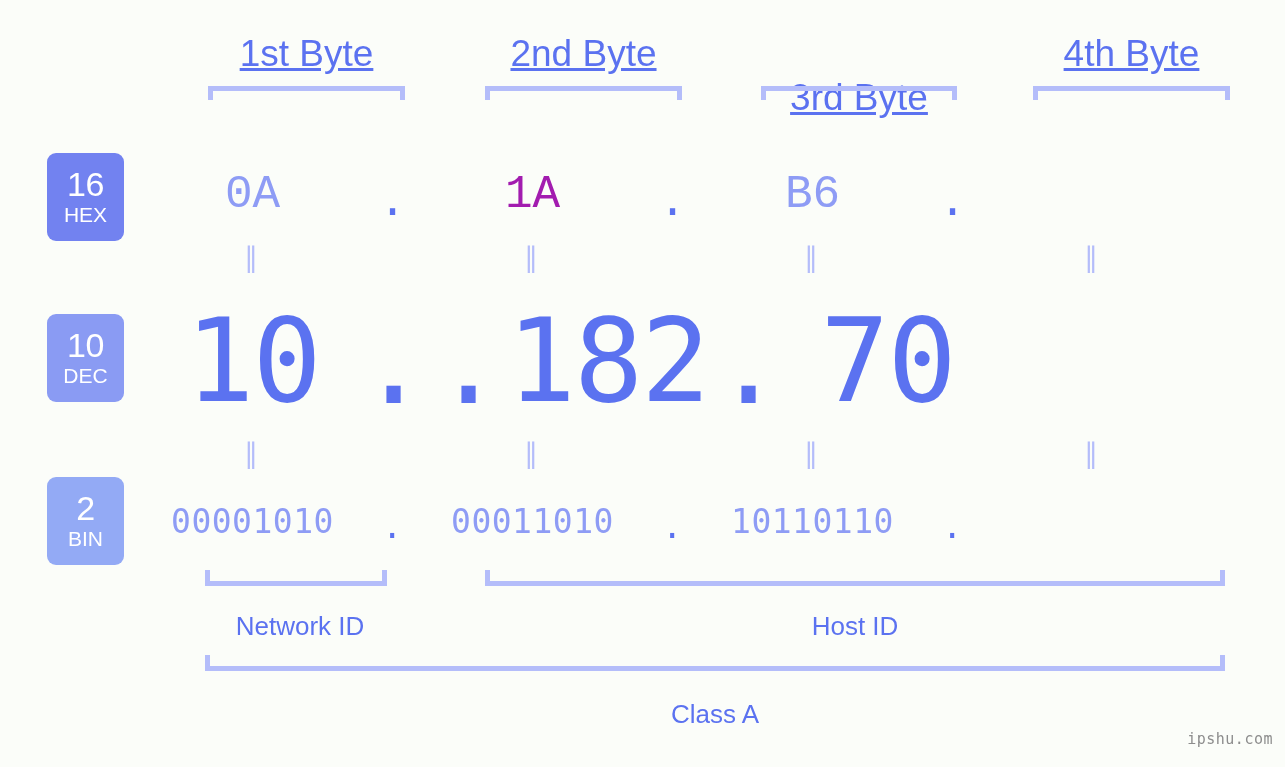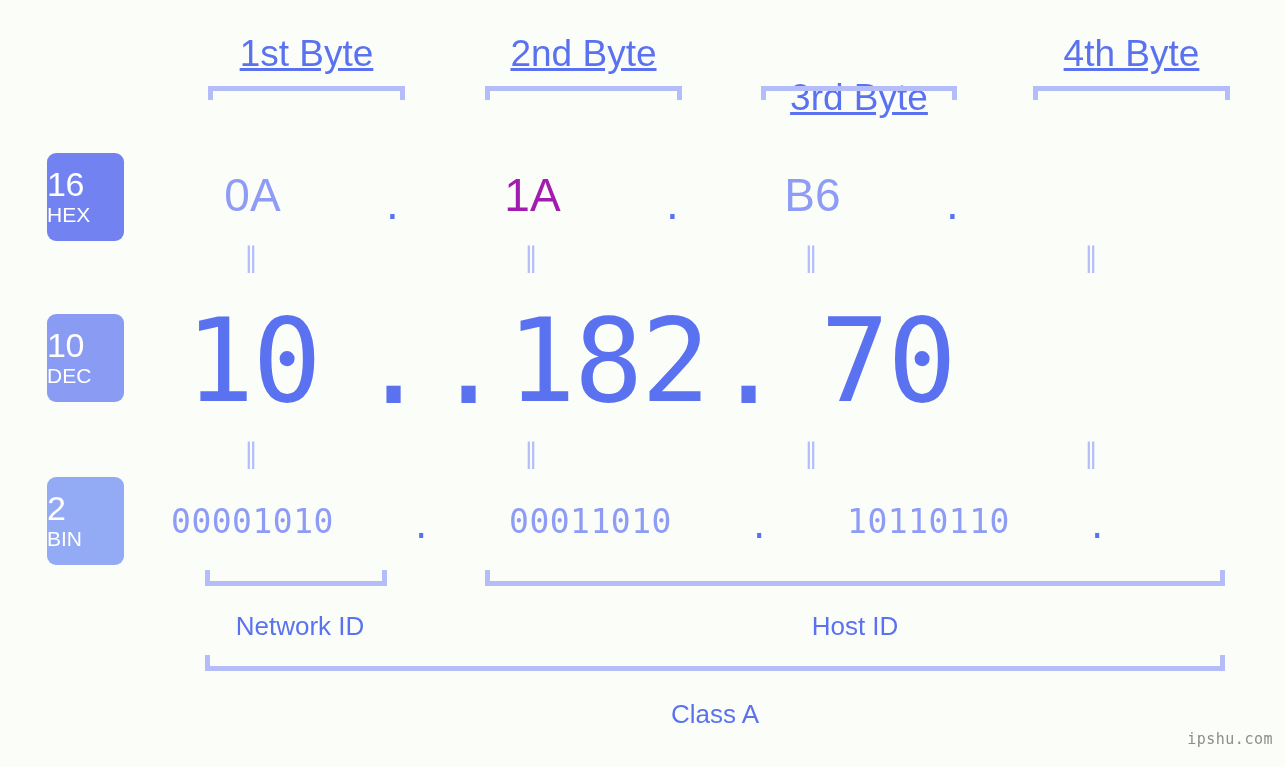--- a/index.html
+++ b/index.html
@@ -56,20 +56,21 @@
   
   .badge {
     position: absolute;
     left: 47px;
     width: 77px;
     height: 88px;
     border-radius: 9px;
     color: #ffffff;
     display: flex;
     flex-direction: column;
+    align-items: center;
     justify-content: center;
     line-height: 1;
   }
   .badge .num {
     font-size: 34px;
     font-weight: 400;
     line-height: 1.02;
     letter-spacing: -0.5px;
   }
   .badge .abbr {
@@ -93,21 +94,21 @@
   }
   .dot {
     text-align: center;
     white-space: nowrap;
   }
 
   
   .row-hex {
     top: 157px;
     height: 76px;
-    font-family: Liberation Sans, sans-serif;
+    font-family: Liberation Mono, monospace;
     font-size: 46px;
     color: #8e9cf5;
     letter-spacing: 0px;
   }
   .row-hex .cell { flex: 0 0 205px; }
   .row-hex .dot  { flex: 0 0 75px; font-size: 46px; color: #5b72f0; position: relative; top: 8px; }
 
   
   .row-dec {
     top: 298px;
@@ -121,21 +122,20 @@
   .row-dec .dot  { flex: 0 0 75px; font-size: 115px; position: relative; top: 2px; }
 
   
   .row-bin {
     top: 497px;
     height: 48px;
     font-family: "DejaVu Sans Mono", monospace;
     font-size: 33px;
     color: #8e9cf5;
     letter-spacing: 0.5px;
-    gap: 29px;
   }
   .row-bin .cell { flex: 0 0 205px; }
   .row-bin .dot  { flex: 0 0 75px; font-size: 33px; color: #5b72f0; position: relative; top: 5px; }
 
   
   .eq-row { position: absolute; left: 150px; width: 1090px; display: flex; }
   .eq-row .eq-cell { flex: 0 0 205px; text-align: center; }
   .eq-row .eq-gap  { flex: 0 0 75px; }
   .eqmark {
     display: inline-block;

